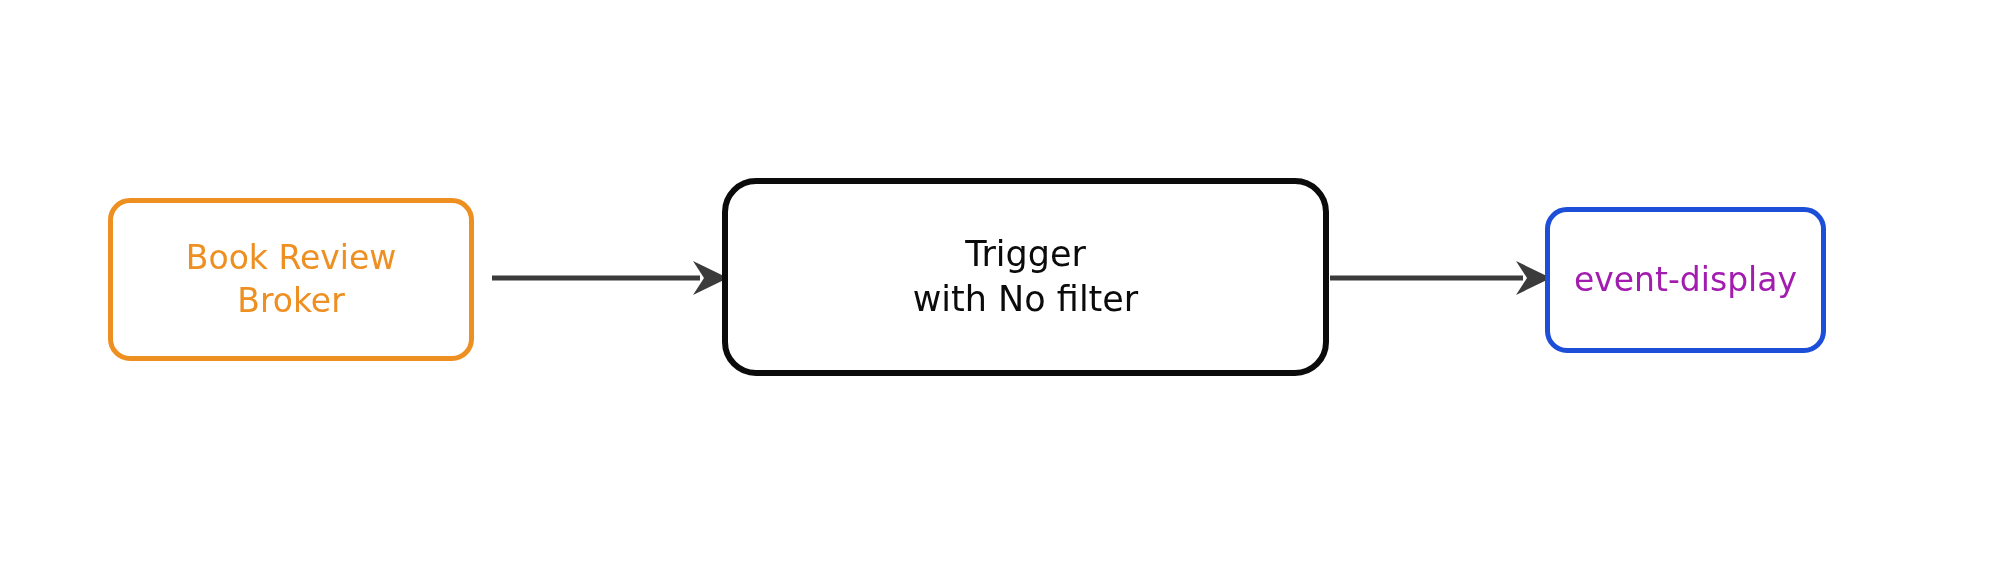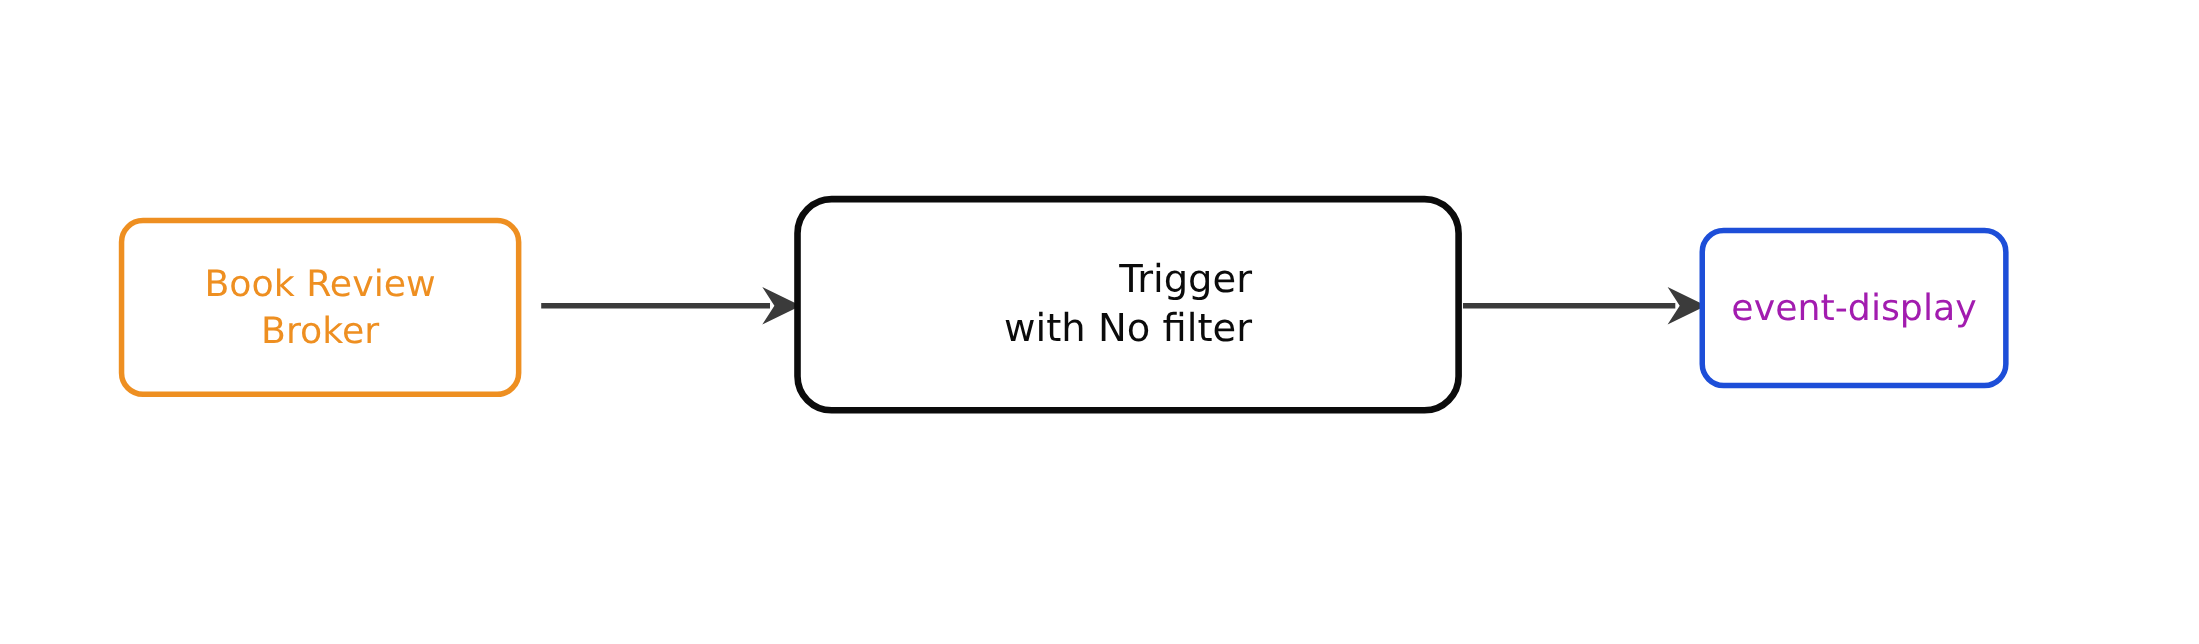--- a/index.html
+++ b/index.html
@@ -44,21 +44,20 @@
   
   #node-trigger {
     left: 722px;
     top: 178px;
     width: 607px;
     height: 198px;
     border: 6px solid #0b0b0b;
     border-radius: 34px;
     color: #0b0b0b;
     font-size: 35px;
-    text-align: right;
   }
 
   
   #node-sink {
     left: 1545px;
     top: 207px;
     width: 281px;
     height: 146px;
     border: 5px solid #1d4ed8;
     border-radius: 22px;

